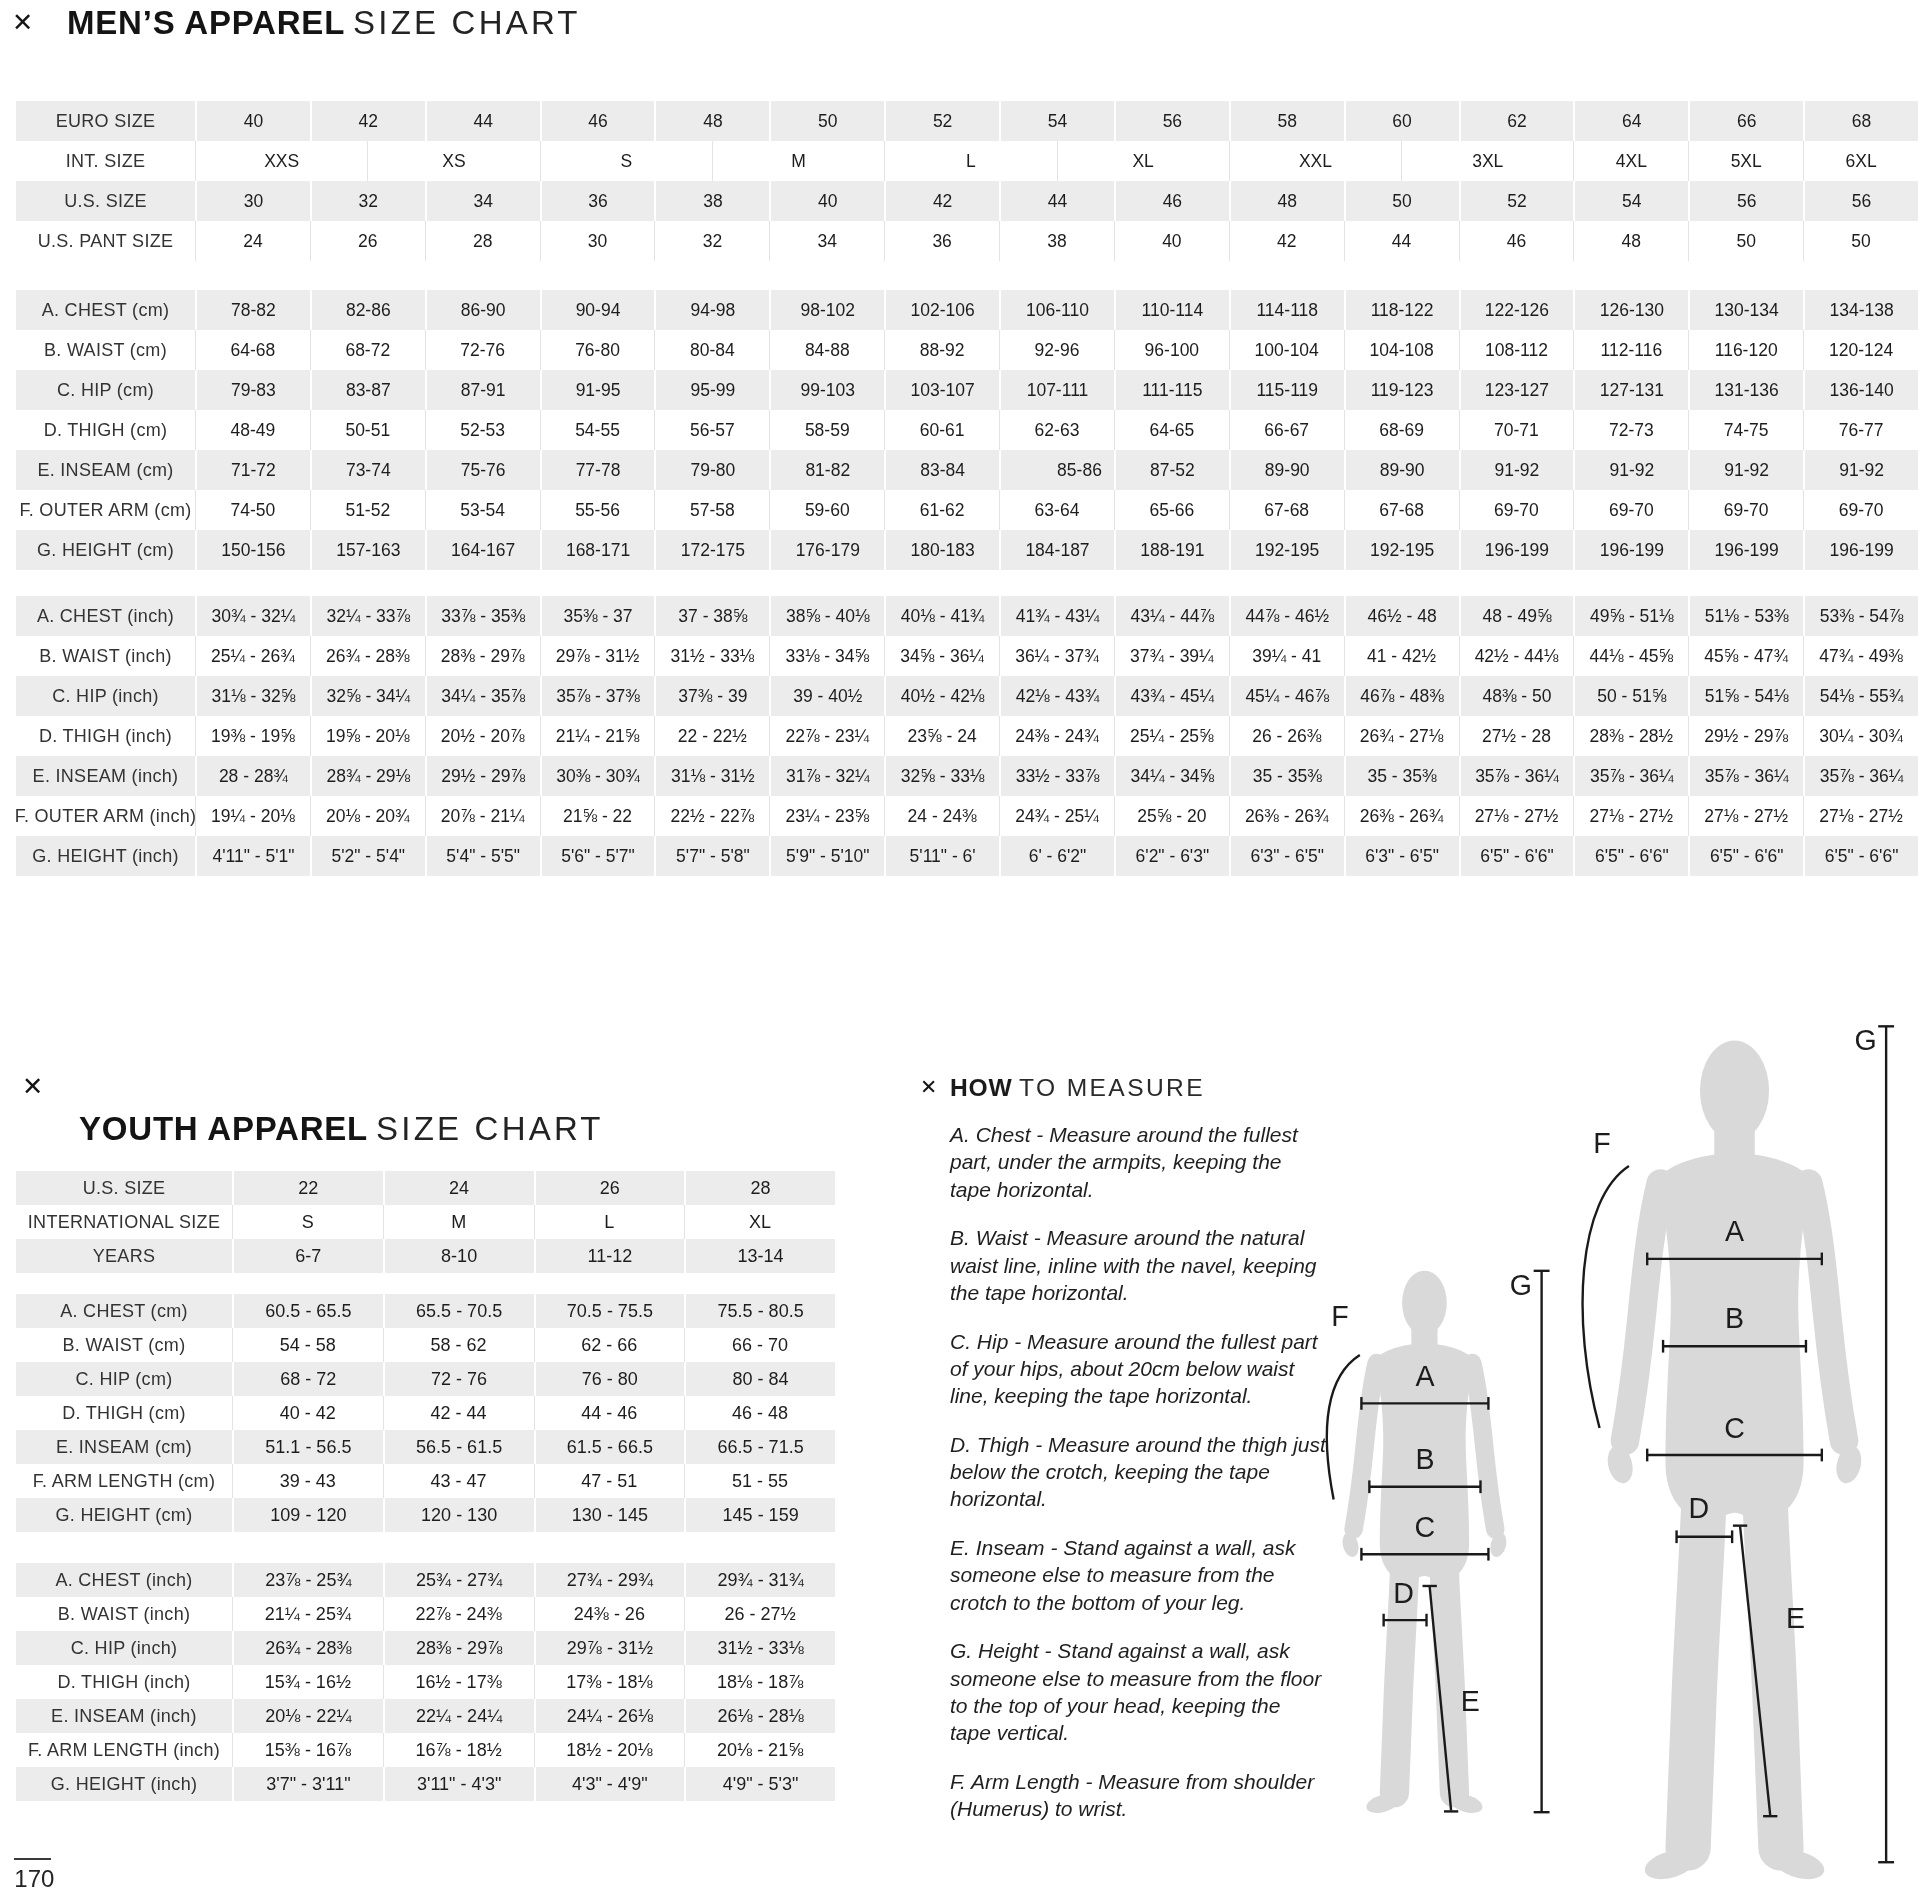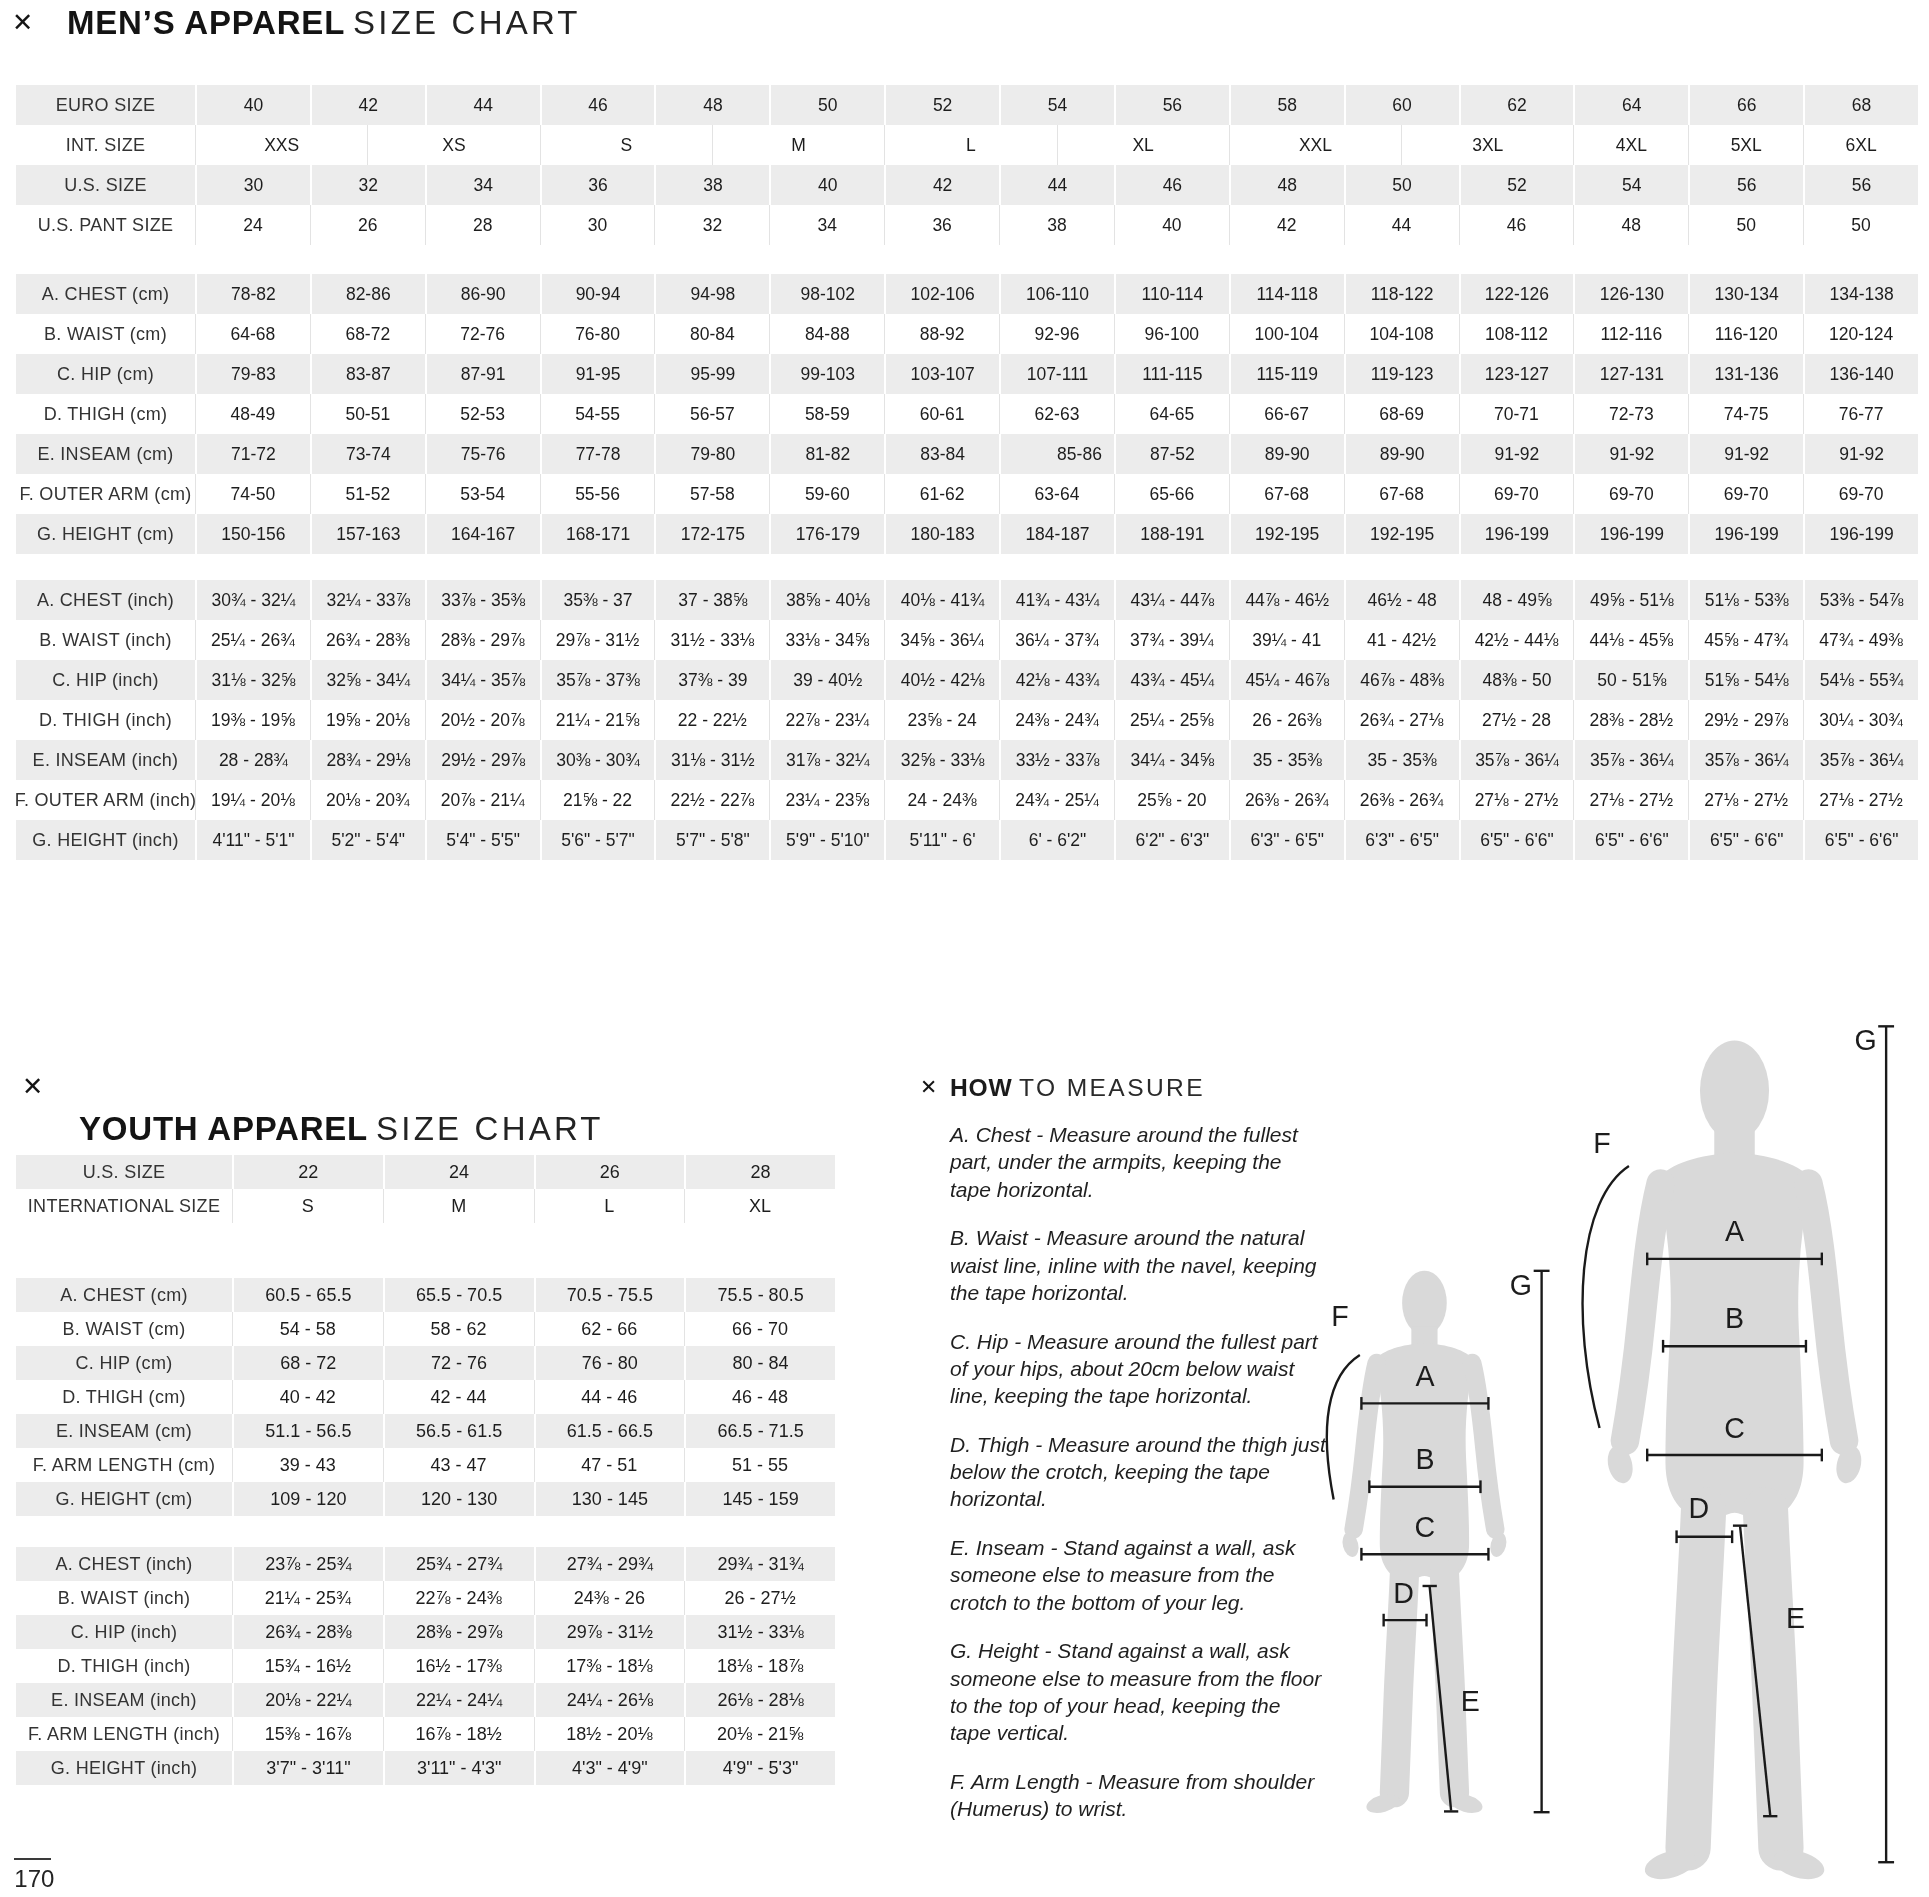--- a/index.html
+++ b/index.html
@@ -9,21 +9,21 @@
   }
   .abs{position:absolute;}
 
   
   .close-x{font-size:25.4px;line-height:1;color:#141414;cursor:pointer;}
   .big-title{font-size:33px;line-height:1;white-space:nowrap;color:#141414;}
   .big-title .bold{font-weight:700;letter-spacing:0.8px;}
   .big-title .light{font-weight:400;letter-spacing:3.2px;margin-left:8px;color:#232323;}
 
   
-  .size-table{position:absolute;}
+  .size-table{position:absolute;margin-top:16px;}
   .trow{display:grid;align-items:stretch;}
   .row-gray{background:#ececec;}
   .row-white{background:#ffffff;}
   .tlabel{display:flex;align-items:center;justify-content:center;
     font-size:18px;color:#333333;letter-spacing:0.3px;white-space:nowrap;}
   .tcell{display:flex;align-items:center;justify-content:center;
     font-size:17.5px;color:#1d1d1d;white-space:nowrap;}
   .row-gray .tcell{border-left:2.4px solid #ffffff;}
   .row-white .tcell{border-left:0.8px solid #e3e3e3;}
   .men-table{--labelw:179px;width:1902px;}
@@ -397,20 +397,27 @@
       <div class="tcell" style="grid-column: span 2;">26</div>
       <div class="tcell" style="grid-column: span 2;">28</div>
     </div>
     <div class="trow row-white" style="grid-template-columns: var(--labelw) repeat(8, 1fr);">
       <div class="tlabel">INTERNATIONAL SIZE</div>
       <div class="tcell" style="grid-column: span 2;">S</div>
       <div class="tcell" style="grid-column: span 2;">M</div>
       <div class="tcell" style="grid-column: span 2;">L</div>
       <div class="tcell" style="grid-column: span 2;">XL</div>
     </div>
+    <div class="trow row-gray" style="grid-template-columns: var(--labelw) repeat(8, 1fr);">
+      <div class="tlabel">YEARS</div>
+      <div class="tcell" style="grid-column: span 2;">6-7</div>
+      <div class="tcell" style="grid-column: span 2;">8-10</div>
+      <div class="tcell" style="grid-column: span 2;">11-12</div>
+      <div class="tcell" style="grid-column: span 2;">13-14</div>
+    </div>
   </div>
 <div class="size-table youth-table" style="left:16px;top:1278px;">
     <div class="trow row-gray" style="grid-template-columns: var(--labelw) repeat(8, 1fr);">
       <div class="tlabel">A. CHEST (cm)</div>
       <div class="tcell" style="grid-column: span 2;">60.5 - 65.5</div>
       <div class="tcell" style="grid-column: span 2;">65.5 - 70.5</div>
       <div class="tcell" style="grid-column: span 2;">70.5 - 75.5</div>
       <div class="tcell" style="grid-column: span 2;">75.5 - 80.5</div>
     </div>
     <div class="trow row-white" style="grid-template-columns: var(--labelw) repeat(8, 1fr);">

